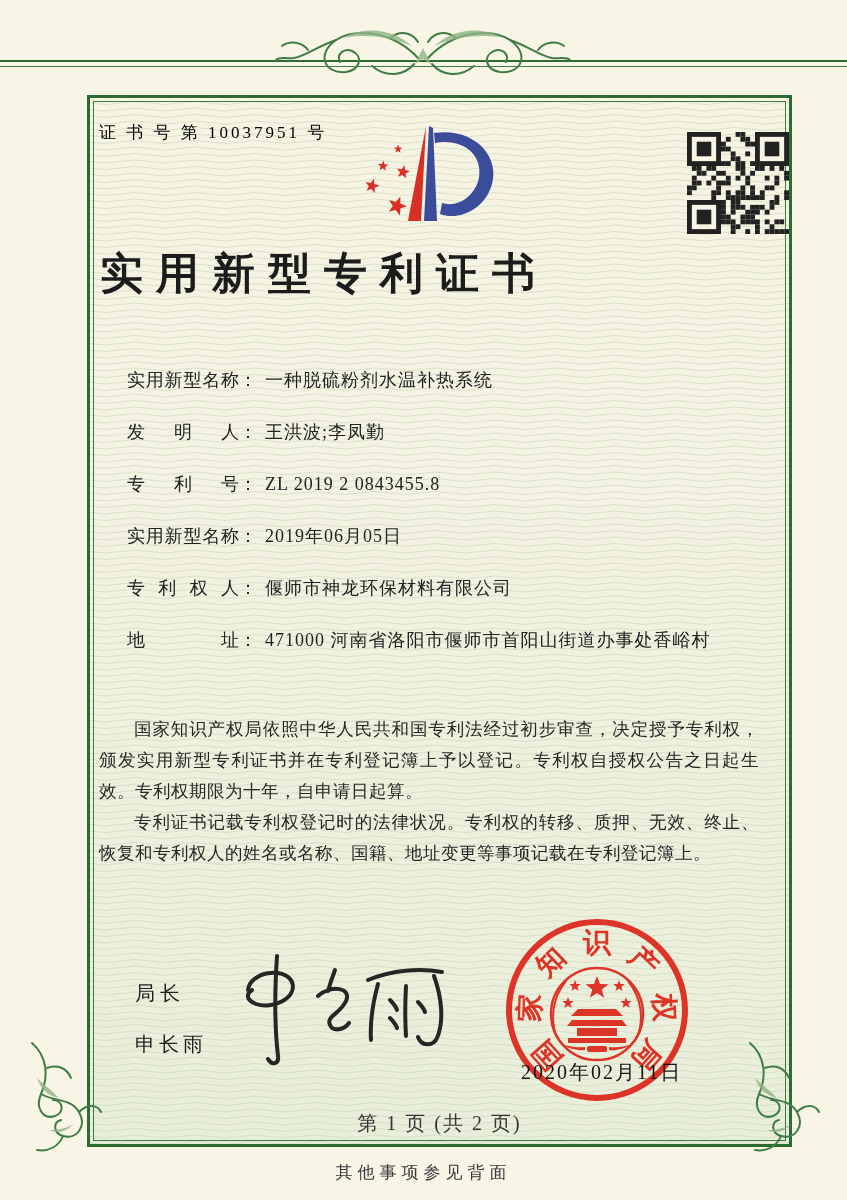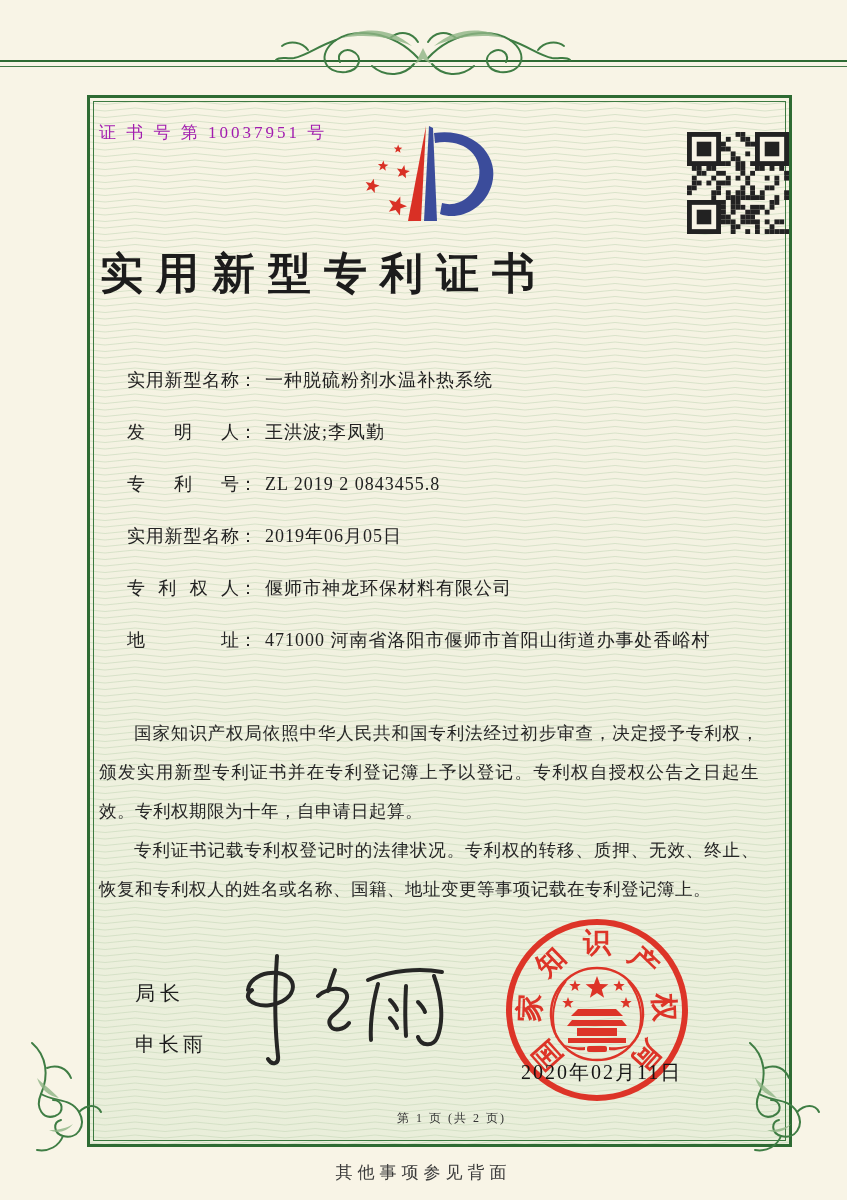--- a/index.html
+++ b/index.html
@@ -9,40 +9,40 @@
   .topline{position:absolute;left:0;top:60px;width:847px;height:4px;
            border-top:2px solid #2e6b33;border-bottom:1px solid #447a48;}
   .flourish{position:absolute;left:272px;top:20px;width:302px;height:64px;}
   
   .frame{position:absolute;left:87px;top:95px;width:705px;height:1052px;box-sizing:border-box;
          border:3px solid #2e6b33;
          background:linear-gradient(180deg,#f7f4e4 0%,#f4f2e2 38%,#edf0dd 72%,#e9eeda 100%);}
   .frame-inner{position:absolute;inset:3px;border:1px solid #3c7a41;pointer-events:none;}
   .guilloche{position:absolute;inset:0;width:100%;height:100%;pointer-events:none;}
   
-  .certno{position:absolute;left:99px;top:121px;font-size:17px;letter-spacing:3px;color:#a21caf;text-align:right;}
+  .certno{position:absolute;left:99px;top:121px;font-size:17px;letter-spacing:3px;color:#000000;text-align:right;}
   .logo{position:absolute;left:352px;top:112px;width:165px;height:124px;}
   .qr{position:absolute;left:687px;top:132px;width:102px;height:102px;}
   .title{position:absolute;left:87px;top:245px;width:705px;
          font-size:43px;font-weight:bold;letter-spacing:13px;text-indent:13px;color:#1c1c1c;}
   .fields{position:absolute;left:99px;top:368px;width:660px;font-size:18px;color:#222;}
   .frow{height:52px;}
   .flabel{display:inline-block;width:112px;text-align:justify;text-align-last:justify;margin-left:28px;}
   .fvalue{margin-left:8px;letter-spacing:1px;}
   .gpair2{margin-left:34px;}
-  .paras{position:absolute;left:99px;top:714px;width:660px;font-size:17.5px;line-height:39px;
+  .paras{position:absolute;left:99px;top:714px;width:660px;font-size:17.5px;line-height:31px;
          text-align:justify;color:#262626;}
   .paras p{margin:0;text-indent:2em;letter-spacing:0.5px;}
   .signer-title{position:absolute;left:135px;top:980px;font-size:20px;letter-spacing:5px;color:#1e1e1e;}
   .signer-name{position:absolute;left:135px;top:1031px;font-size:20px;letter-spacing:4px;color:#1e1e1e;}
   .signature{position:absolute;left:220px;top:944px;width:235px;height:128px;}
   .seal{position:absolute;left:501px;top:914px;width:192px;height:192px;opacity:.95;}
   .seal-date{position:absolute;left:521px;top:1059px;font-size:20px;letter-spacing:2px;color:#141414;z-index:5;}
-  .pageno{position:absolute;left:87px;top:1110px;width:705px;text-align:center;font-size:12px;
-          letter-spacing:2px;color:#333;padding-left:12px;}
+  .pageno{position:absolute;left:87px;top:1110px;width:705px;text-align:center;font-size:20px;
+          letter-spacing:2px;color:#333;}
   .backnote{position:absolute;left:0;top:1161px;width:847px;text-align:center;font-size:17px;
             letter-spacing:5px;color:#3a3a3a;font-family:Liberation Mono, monospace;}
   .orn{position:absolute;width:85px;height:125px;}
   .orn-right{left:740px;top:1038px;}
   .orn-left{left:22px;top:1038px;transform:scaleX(-1);}
 </style>
 </head>
 <body>
 
 <div class="page">

